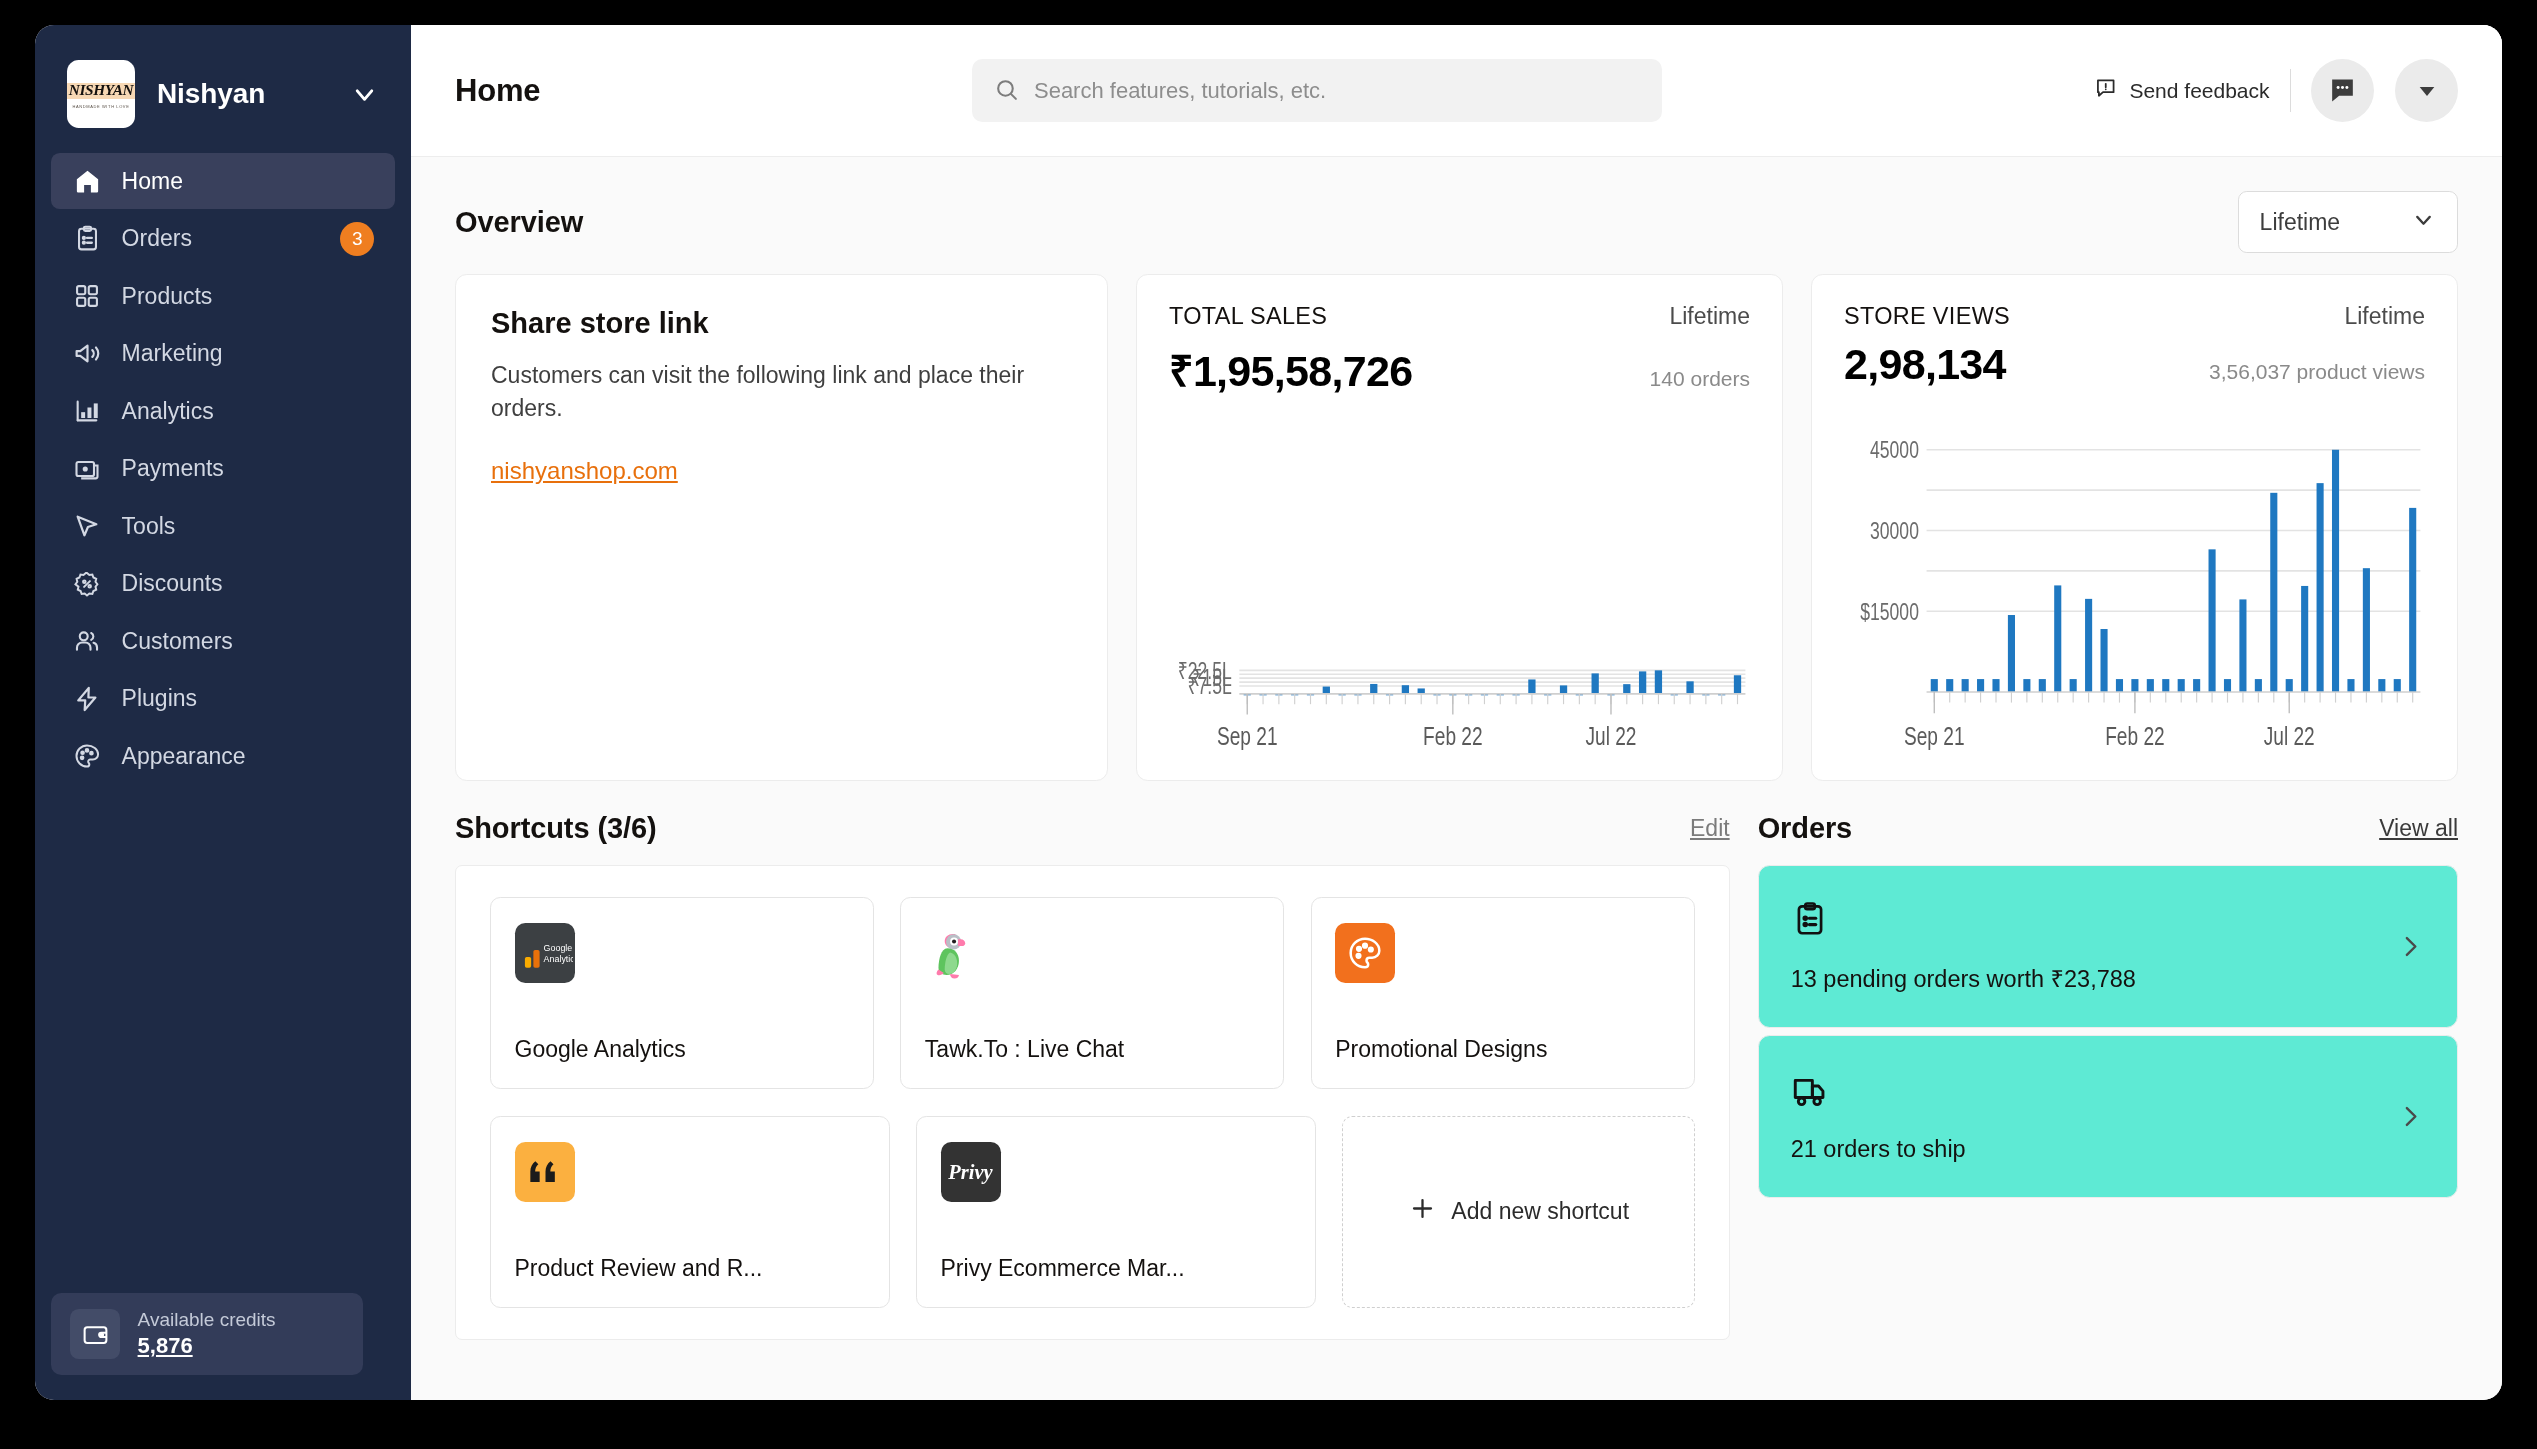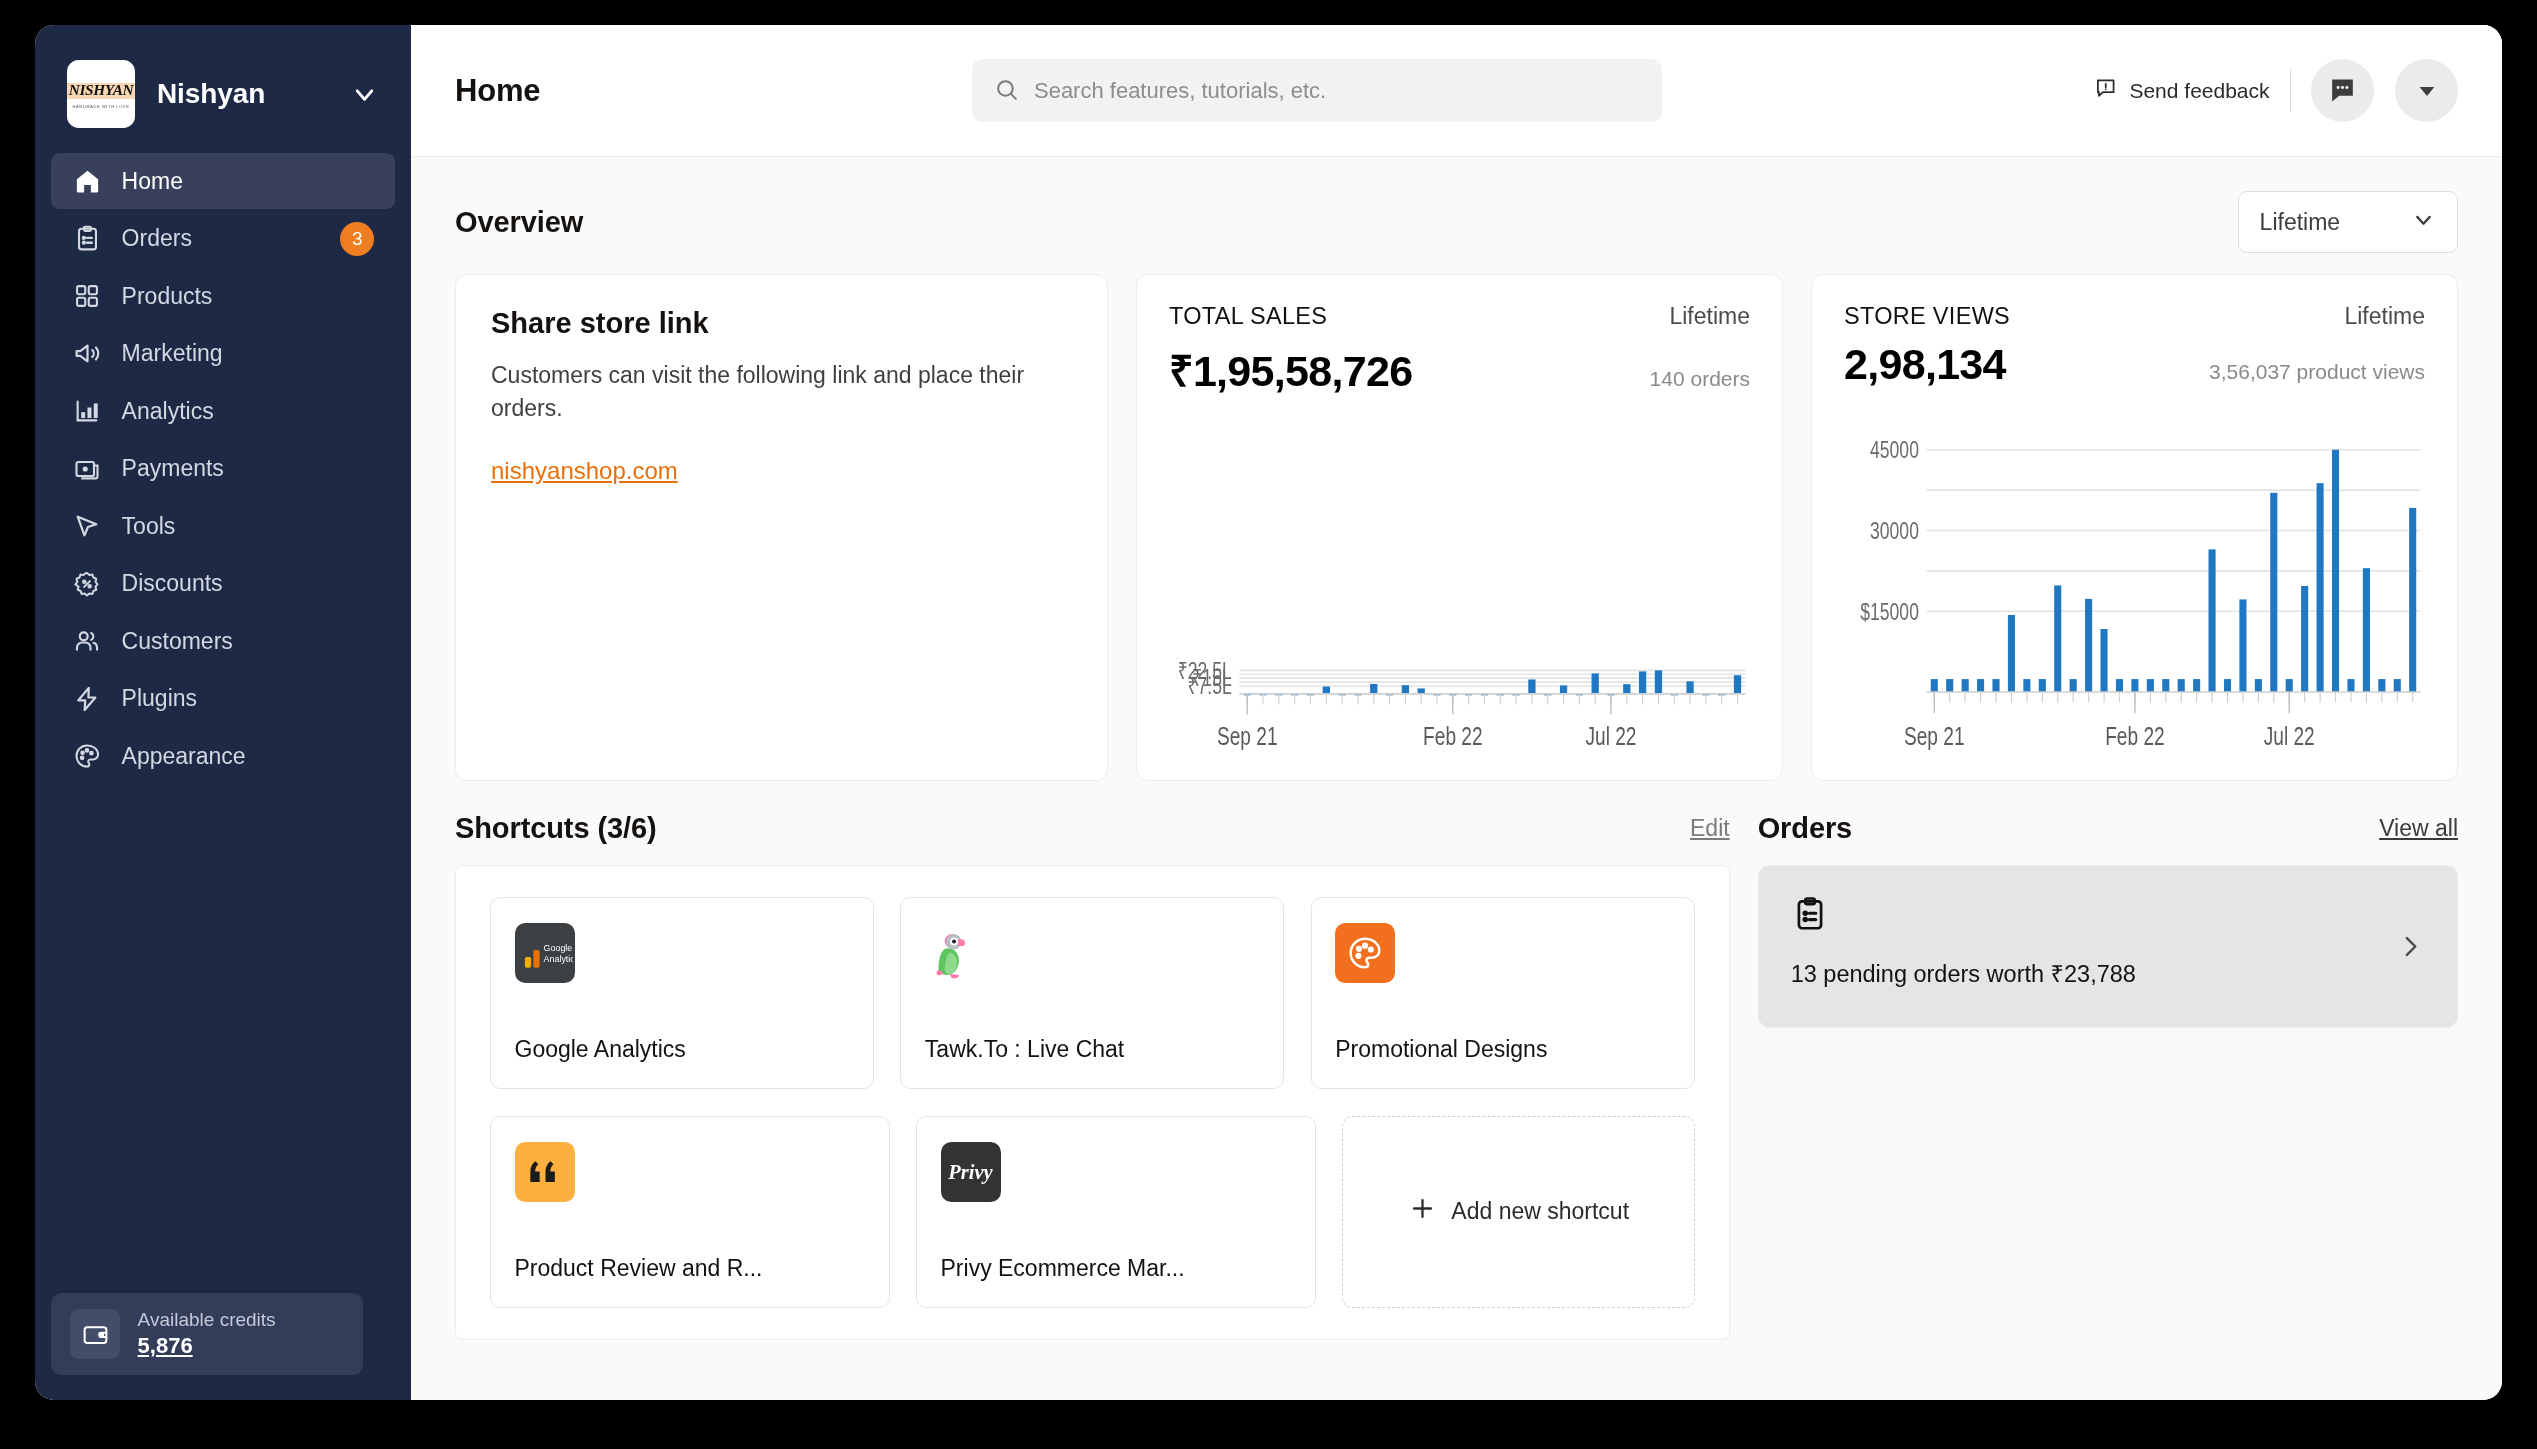--- a/index.html
+++ b/index.html
@@ -188,22 +188,22 @@
     overflow: hidden; text-overflow: ellipsis;
   }
   .add-tile {
     flex: 1; min-width: 0; height: 192px;
     border: 1.5px dashed #cfcfcf; border-radius: 10.3px;
     display: flex; align-items: center; justify-content: center;
     gap: 14.7px; font-size: 23px; color: #2b2b2b; cursor: pointer;
   }
 
   .order-card {
-    background: #e5e5e5; border: 0.7px solid #ececec; border-radius: 11.7px;
-    padding: 29px 32px; display: flex; gap: 22px;
+    background: #5eead4; border: 0.7px solid #ececec; border-radius: 11.7px;
+    padding: 29px 32px; display: flex; align-items: center; gap: 22px;
     cursor: pointer; margin-bottom: 7px; height: 163px;
   }
   .order-body { flex: 1; display: flex; flex-direction: column; gap: 22px; }
   .order-text { font-size: 23.5px; color: #14110f; }
   .chev-right { color: #4a4a4a; display: flex; align-items: center; }
 </style>
 </head>
 <body>
 
 <div class="app-window">
@@ -724,18 +724,36 @@
               </span>
               <span class="order-text">13 pending orders worth ₹23,788</span>
             </div>
             <span class="chev-right">
               <svg width="29" height="29" viewBox="0 0 24 24" fill="none" stroke="currentColor" stroke-width="2" stroke-linecap="round" stroke-linejoin="round">
                   <polyline points="9 5 16 12 9 19"></polyline>
                 </svg>
             </span>
           </div>
 
+          <div class="order-card">
+            <div class="order-body">
+              <span>
+                <svg width="41" height="41" viewBox="0 0 24 24" fill="none" stroke="#111111" stroke-width="1.7" stroke-linejoin="round">
+                    <path d="M2.5 5.5h10v10h-10z"></path>
+                    <path d="M12.5 8.8h3.6l2.6 3v3.7h-6.2z"></path>
+                    <circle cx="6.2" cy="17.8" r="1.9"></circle>
+                    <circle cx="15.3" cy="17.8" r="1.9"></circle>
+                  </svg>
+              </span>
+              <span class="order-text">21 orders to ship</span>
+            </div>
+            <span class="chev-right">
+              <svg width="29" height="29" viewBox="0 0 24 24" fill="none" stroke="currentColor" stroke-width="2" stroke-linecap="round" stroke-linejoin="round">
+                  <polyline points="9 5 16 12 9 19"></polyline>
+                </svg>
+            </span>
+          </div>
         </div>
       </div>
     </div>
   </div>
 </div>
 
 
 </body></html>

